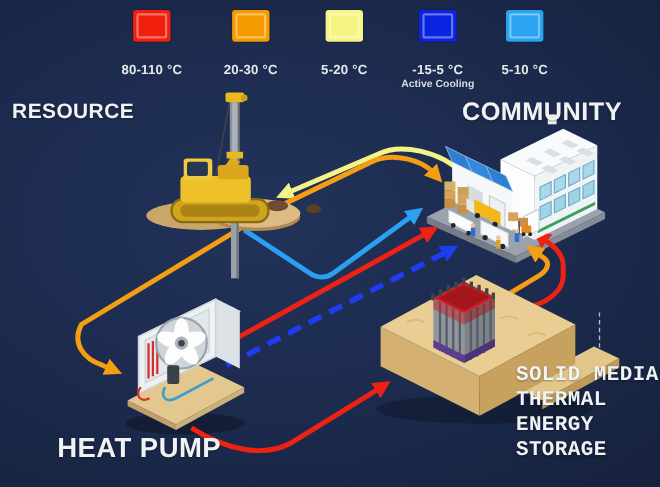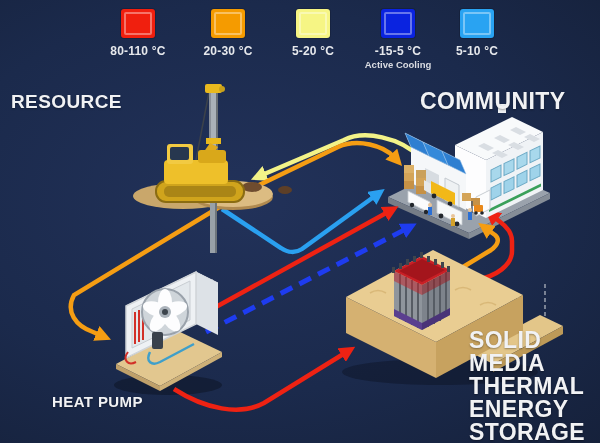--- a/index.html
+++ b/index.html
@@ -13,28 +13,28 @@
   
   .legend-item{position:absolute;top:9px;width:100px;text-align:center;}
   .legend-swatch{
     width:34px;height:29px;margin:0 auto;border-radius:3px;position:relative;
     box-shadow:0 0 0 1px rgba(0,0,0,.15);
   }
   .legend-swatch::after{
     content:"";position:absolute;left:3px;top:3px;right:3px;bottom:3px;
     border:2px solid rgba(255,255,255,.38);border-radius:2px;
   }
-  .legend-range{margin-top:6px;font-size:12px;font-weight:600;color:#e6e8ec;letter-spacing:.2px;}
+  .legend-range{margin-top:18px;font-size:12px;font-weight:600;color:#e6e8ec;letter-spacing:.2px;}
   .legend-sub{font-size:9.5px;font-weight:600;color:#dadce2;margin-top:1px;}
   
   .title{color:#f1f2f4;font-weight:600;letter-spacing:.4px;text-shadow:0 1px 2px rgba(0,0,0,.35);}
   .t-geo{left:11px;top:91px;font-size:19px;line-height:22px;}
   .t-community{left:420px;top:88px;font-size:23px;}
-  .t-heatpump{left:52px;top:393px;font-size:15px;}
-  .t-storage{left:469px;top:329px;font-size:23px;line-height:23px;}
+  .t-heatpump{left:52px;top:393px;font-size:25px;}
+  .t-storage{left:469px;top:329px;font-size:19px;line-height:23px;font-family:Liberation Mono, monospace;}
 </style>
 </head>
 <body>
 
 <svg width="600" height="443" viewBox="0 0 600 443">
   <defs>
     <marker id="ah-red" markerUnits="userSpaceOnUse" markerWidth="18" markerHeight="16" refX="4" refY="8" orient="auto">
       <path d="M0 0 L16 8 L0 16 Z" fill="#ee2213"></path>
       </marker>
     <marker id="ah-orange" markerUnits="userSpaceOnUse" markerWidth="18" markerHeight="16" refX="4" refY="8" orient="auto">

